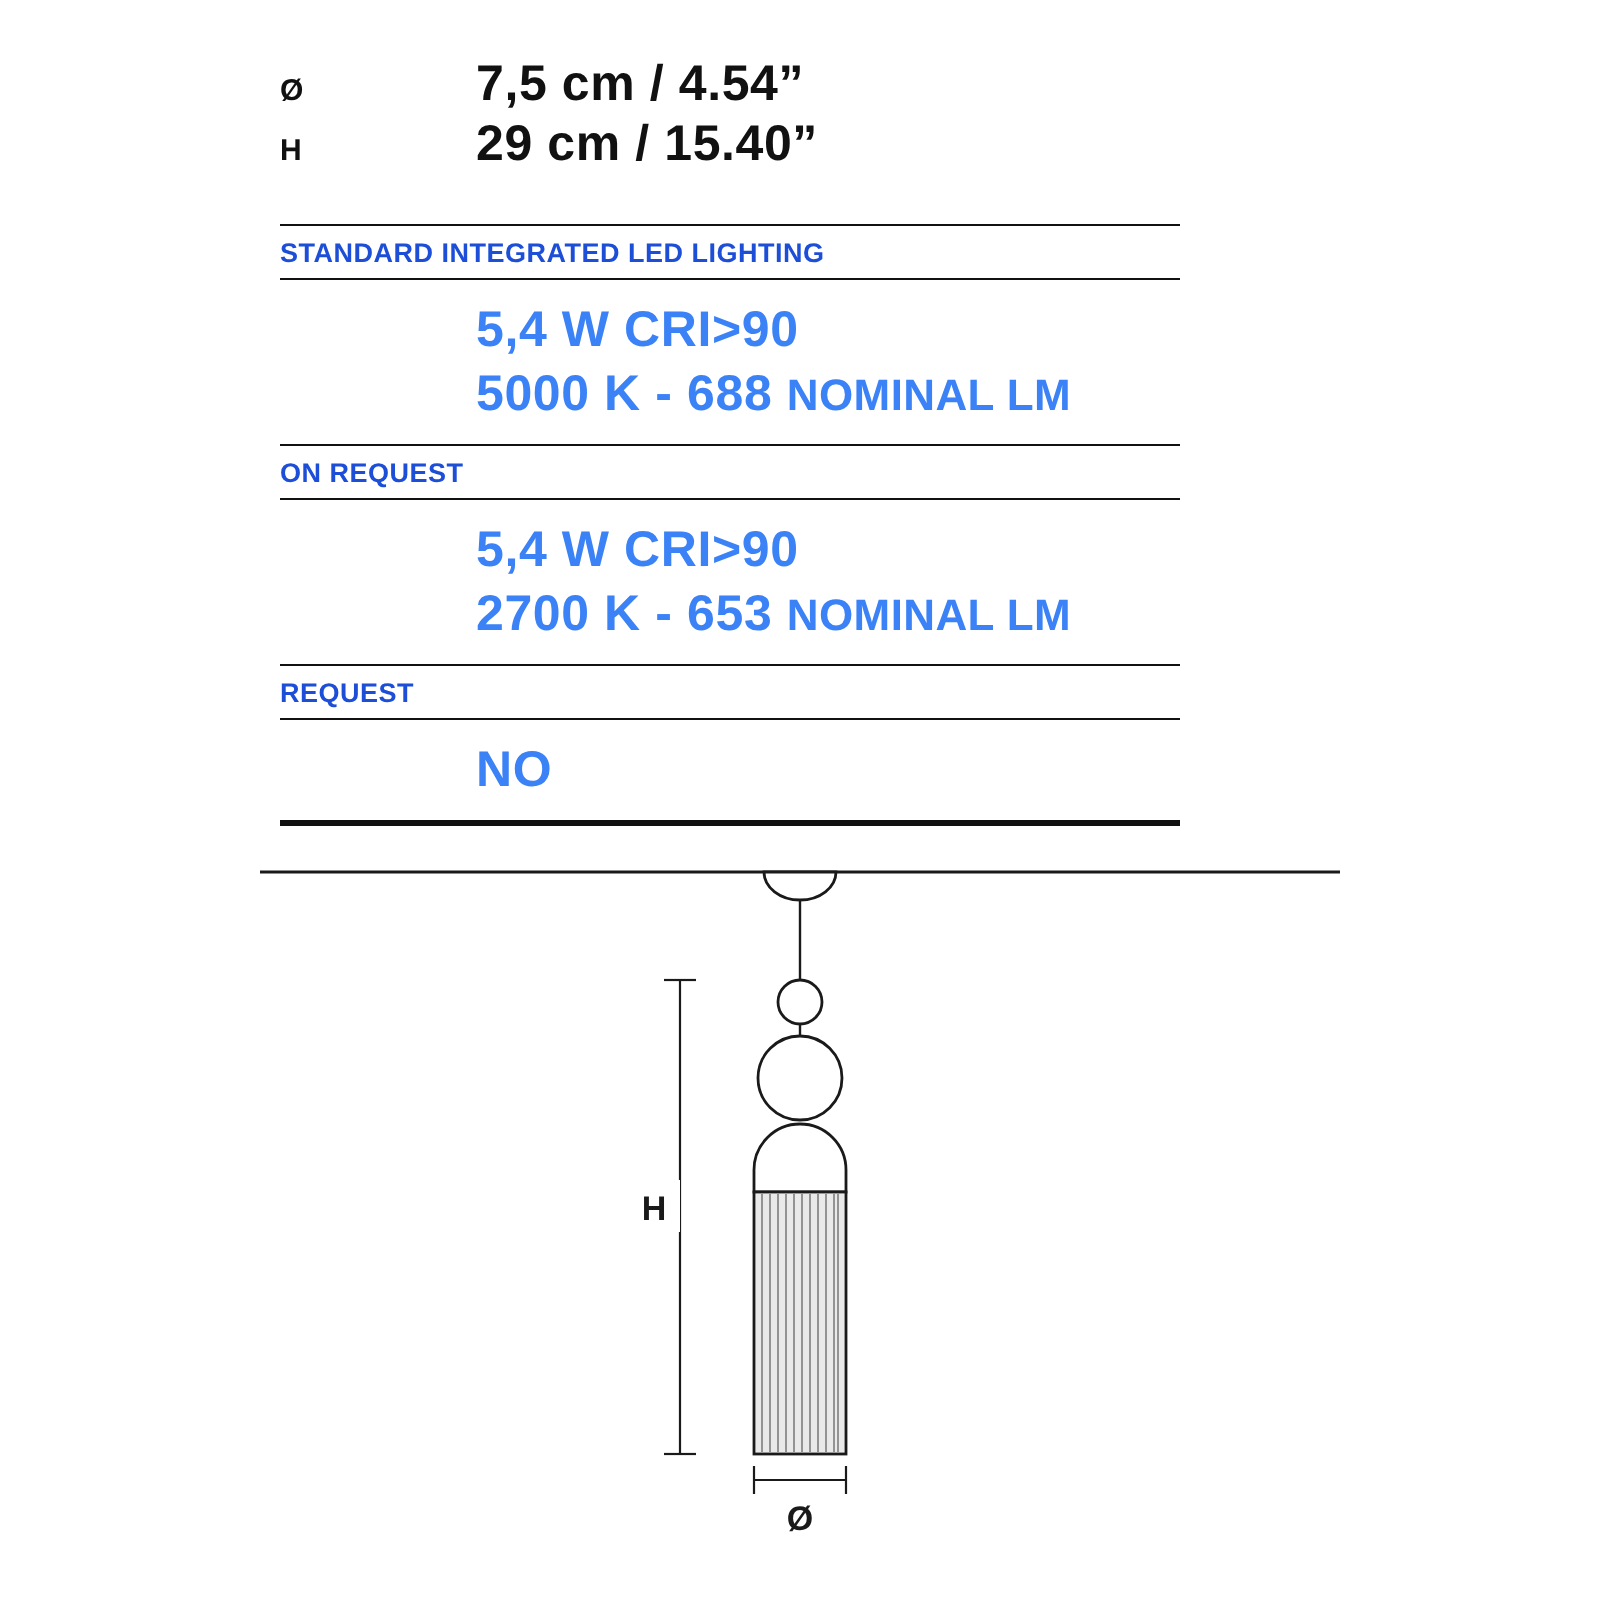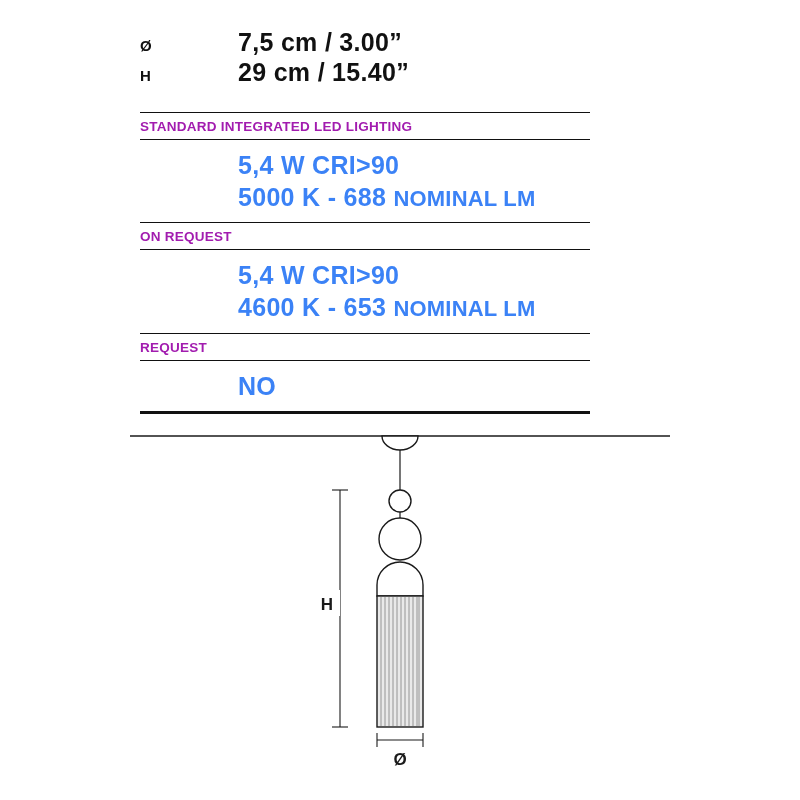--- a/index.html
+++ b/index.html
@@ -55,21 +55,21 @@
     width: 450px;
   }
   .rule.thin { border-top-width: 1.2px; }
   .rule.thick { border-top-width: 3.5px; }
 
   .sect-head {
     font-size: 13.5px;
     font-weight: bold;
     letter-spacing: .25px;
     padding: 6px 0 5px 0;
-    color: #a21caf;
+    color: #1d4ed8;
   }
 
   .val-line {
     font-size: 25px;
     font-weight: bold;
     letter-spacing: .3px;
     color: #3b82f6;
     padding-left: 98px;
     line-height: 1.28;
     white-space: nowrap;
@@ -93,40 +93,40 @@
 </style>
 </head>
 <body>
 
 <div class="sheet">
 
   <div class="spec-block">
 
     <div class="dim-row">
       <div class="dim-key">Ø</div>
-      <div class="dim-val">7,5 cm / 3.00”</div>
+      <div class="dim-val">7,5 cm / 4.54”</div>
     </div>
 
     <div class="dim-row">
       <div class="dim-key">H</div>
       <div class="dim-val">29 cm / 15.40”</div>
     </div>
 
     <div style="height:24px"></div>
     <div class="rule"></div>
     <div class="sect-head">STANDARD INTEGRATED LED LIGHTING</div>
     <div class="rule thin"></div>
     <div class="val-line pad-top"><span>5,4 W CRI&gt;90</span><span class="sm"></span></div>
     <div class="val-line pad-bot"><span>5000 K - 688 </span><span class="sm">NOMINAL LM</span></div>
 
     <div class="rule"></div>
     <div class="sect-head">ON REQUEST</div>
     <div class="rule thin"></div>
     <div class="val-line pad-top"><span>5,4 W CRI&gt;90</span><span class="sm"></span></div>
-    <div class="val-line pad-bot"><span>4600 K - 653 </span><span class="sm">NOMINAL LM</span></div>
+    <div class="val-line pad-bot"><span>2700 K - 653 </span><span class="sm">NOMINAL LM</span></div>
 
     <div class="rule"></div>
     <div class="sect-head">REQUEST</div>
     <div class="rule thin"></div>
     <div class="val-line pad-top pad-bot"><span>NO</span><span class="sm"></span></div>
 
     <div class="rule thick"></div>
   </div>
 
   <div class="drawing">

